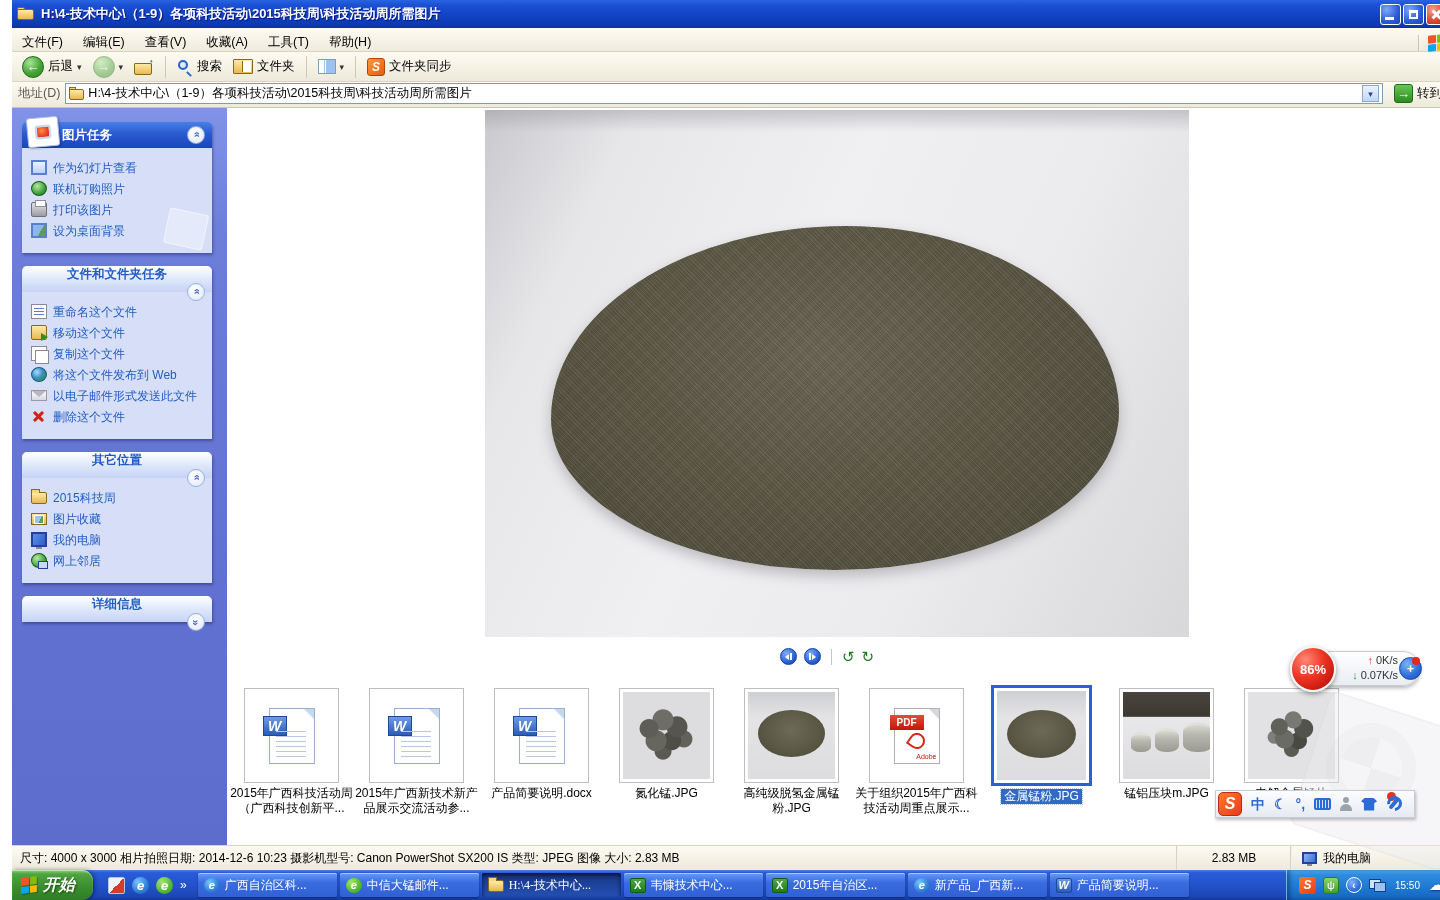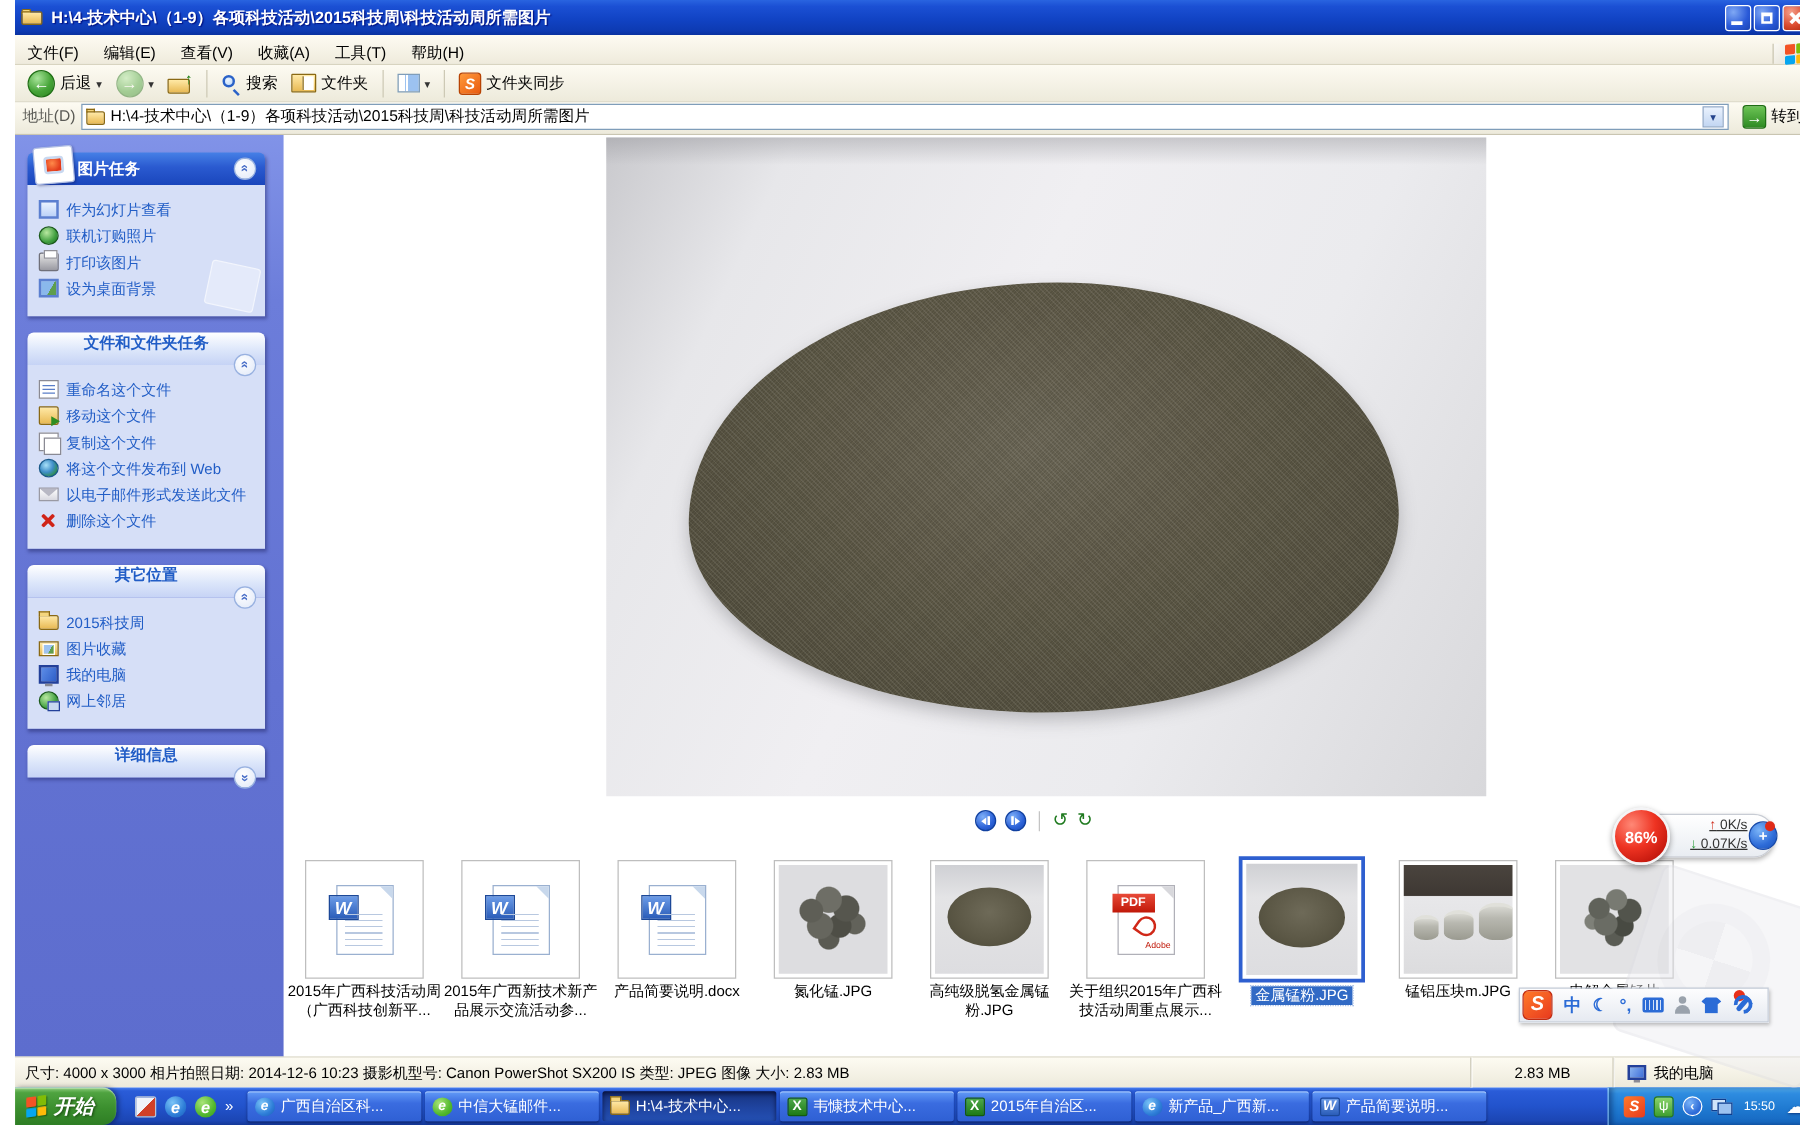--- a/index.html
+++ b/index.html
@@ -199,21 +199,21 @@
     border-left:10px solid transparent; border-top:10px solid #D8D8DC; }
   .pdfband { position:absolute; left:-5px; top:6px; width:34px; height:15px; background:linear-gradient(#E84A38,#C01808);
     color:#fff; font-weight:bold; font-size:10px; display:flex; align-items:center; justify-content:center; }
   .adobe { position:absolute; right:2px; bottom:3px; font-size:7px; color:#C01808; }
   .pdf-a { position:absolute; left:14px; top:24px; width:16px; height:16px; border:2px solid #D02818; border-radius:50% 50% 50% 0; transform:rotate(35deg); }
 
   
   .speed { position:absolute; left:1063px; top:538px; width:132px; height:46px; z-index:6; }
   .speed .pillbg { position:absolute; left:22px; top:5px; width:108px; height:35px;
     background:linear-gradient(#FFFFFF,#E9EDF2); border:1px solid #C8CCD4; border-radius:17px; box-shadow:0 2px 4px rgba(0,0,0,.3); }
-  .speed .stats { position:absolute; left:56px; top:7px; font-size:11px; line-height:15px; color:#333; text-align:right; width:52px;text-decoration:underline; }
+  .speed .stats { position:absolute; left:56px; top:7px; font-size:11px; line-height:15px; color:#333; text-align:right; width:52px; }
   .speed .arr-u { color:#D03020; font-weight:bold; } .speed .arr-d { color:#2E9E3E; font-weight:bold; }
   .speed .ball { position:absolute; left:0; top:0; width:46px; height:46px; border-radius:50%;
     background:radial-gradient(circle at 32% 28%,#FF8876,#EE3322 45%,#B81008 88%);
     border:2px solid #F4F4F6; box-shadow:0 2px 5px rgba(0,0,0,.4);
     display:flex; align-items:center; justify-content:center; color:#fff; font-weight:bold; font-size:13px; cursor:pointer; }
   .speed .plus { position:absolute; right:0px; top:11px; width:23px; height:23px; border-radius:50%;
     background:radial-gradient(circle at 35% 30%,#7AB4F8,#2E6CD8 60%,#1A50B8); border:1px solid #1648A8;
     color:#fff; font-weight:bold; display:flex; align-items:center; justify-content:center; cursor:pointer; }
   .speed .plus::after { content:""; position:absolute; right:1px; top:-1px; width:8px; height:8px; border-radius:50%; background:#E02A18; }
 
@@ -262,21 +262,21 @@
   .ql-ic { width:17px; height:17px; border-radius:2px; cursor:pointer; display:flex; align-items:center; justify-content:center; font-weight:bold; font-size:13px; }
   .ql-1 { background:linear-gradient(135deg,#F0F4FA 50%,#D04028 50%); border:1px solid #B8C4D8; }
   .ql-e { color:#fff; background:radial-gradient(circle at 35% 30%,#7AC4F8,#2E7ED8 60%,#1A5AB8); border-radius:50%; font-style:italic; }
   .ql-g { color:#fff; background:radial-gradient(circle at 35% 30%,#A8E478,#52B82E 60%,#3A9A1A); border-radius:50%; font-style:italic; }
   .ql-more { color:#fff; font-size:12px; cursor:pointer; }
   .tasks { display:flex; align-items:center; gap:3px; padding:0 3px; flex:1; overflow:hidden; }
   .task { width:139px; height:24px; flex:none; border-radius:2px; display:flex; align-items:center; gap:5px; padding:0 6px;
     color:#fff; font-size:12px; cursor:pointer;
     background:linear-gradient(180deg,#639CF8,#3A6CE0 40%,#2F60D4);
     box-shadow:inset 0 1px 0 rgba(255,255,255,.45), 0 1px 2px rgba(0,0,30,.4); }
-  .task.active { background:linear-gradient(180deg,#17337E,#1F44A0 55%,#2450B4); box-shadow:inset 0 2px 4px rgba(0,0,30,.7); }
+  .task.active { background:linear-gradient(180deg,#17337E,#1F44A0 55%,#2450B4); box-shadow:inset 0 2px 4px rgba(0,0,30,.7);font-family:Liberation Serif, serif; }
   .task .tl { white-space:nowrap; overflow:hidden; }
   .ti { width:16px; height:15px; flex:none; display:flex; align-items:center; justify-content:center;
     font-weight:bold; font-size:11px; border-radius:2px; }
   .ti-ie { color:#fff; background:radial-gradient(circle at 35% 30%,#7AC4F8,#2E7ED8 60%,#1A5AB8); border-radius:50%; font-style:italic; }
   .ti-g { color:#fff; background:radial-gradient(circle at 35% 30%,#A8E478,#52B82E 60%,#3A9A1A); border-radius:50%; font-style:italic; }
   .ti-folder { background:linear-gradient(#FFE9A6,#E8B953); border:1px solid #8A6914; height:12px; margin-top:2px; position:relative; border-radius:1px 2px 2px 2px; }
   .ti-folder::before { content:""; position:absolute; left:-1px; top:-4px; width:7px; height:3px; background:#F4D67E; border:1px solid #8A6914; border-bottom:none; }
   .ti-x { color:#fff; background:linear-gradient(#4EA848,#1E7A18); border:1px solid #145A10; }
   .ti-w { color:#fff; background:linear-gradient(#6C9CE8,#2A5CB8); border:1px solid #1C4898; font-style:italic; }
   .tray { display:flex; align-items:center; gap:7px; padding:0 8px 0 12px; color:#fff;

